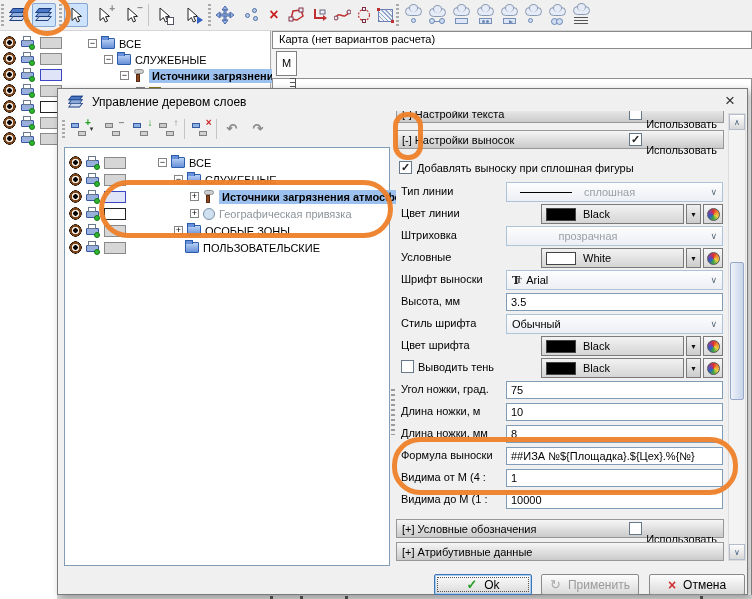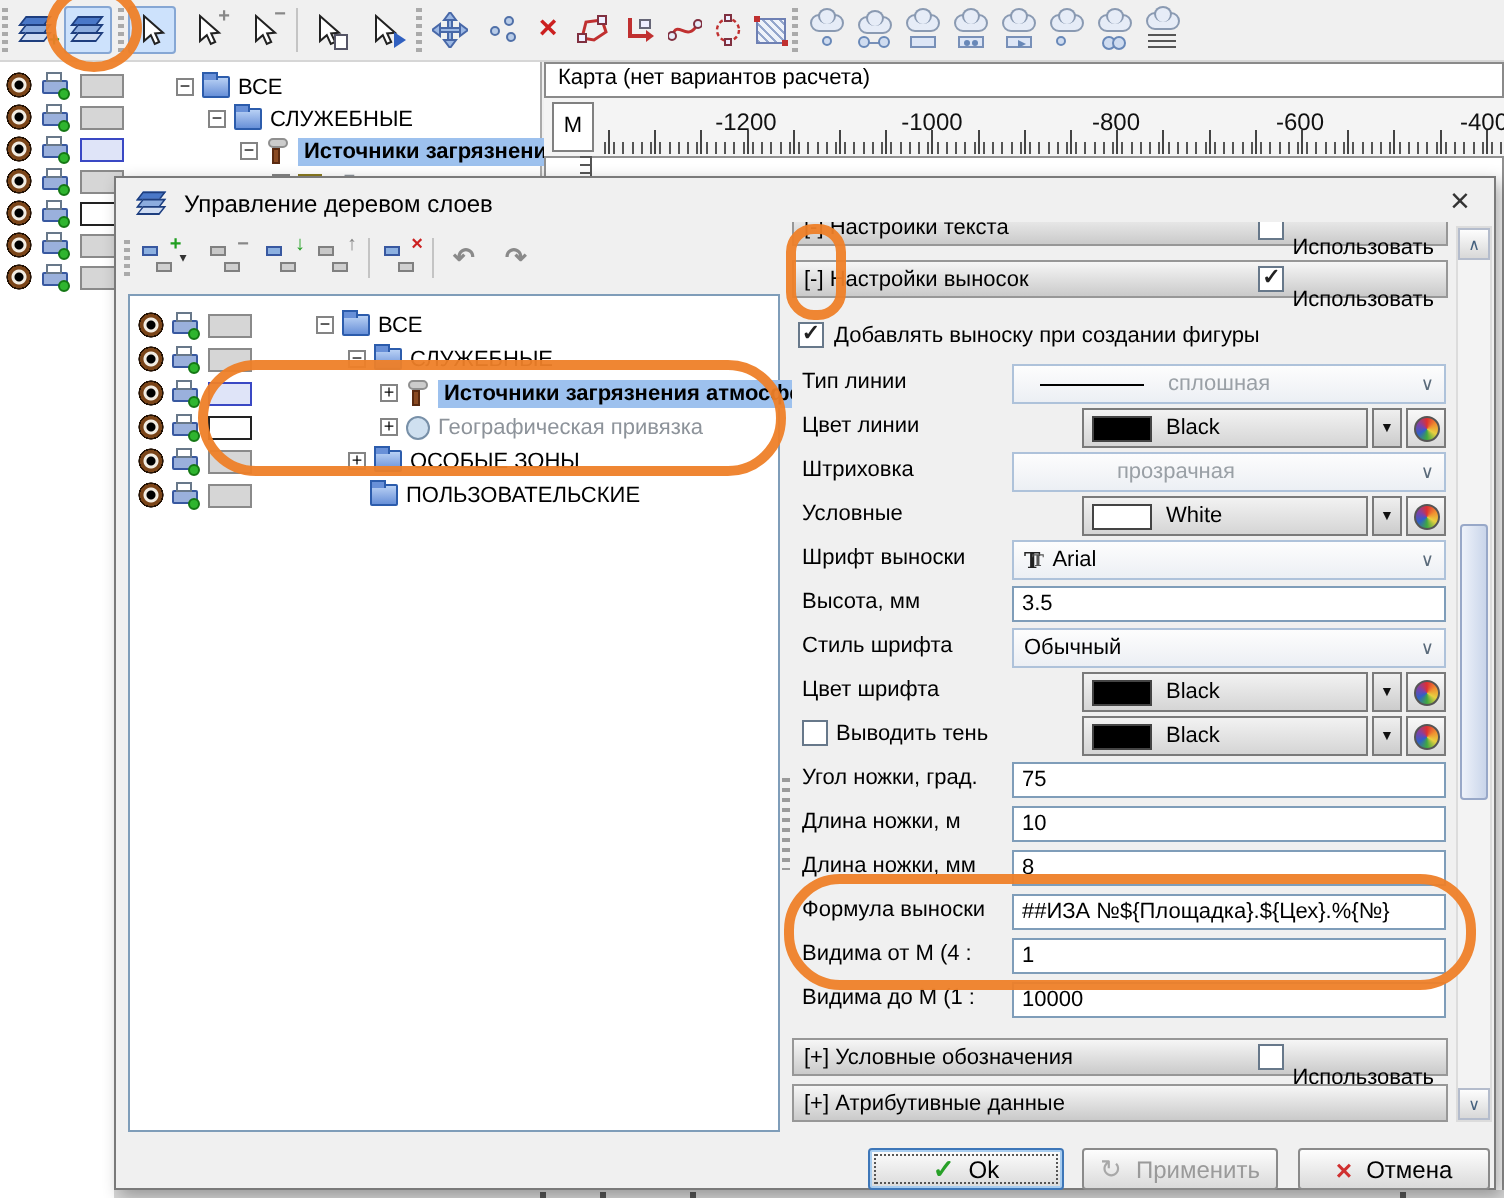--- a/index.html
+++ b/index.html
@@ -377,27 +377,20 @@
   <div class="abs drow" style="left:136px;top:84px;gap:4px">
     <span class="exp">+</span>
       <span class="grpico"></span>
       <span class="trow-label graytxt">&lt;Группа по умолчанию&gt;</span>
   </div>
 
   <div class="abs canvas"></div>
   <div class="abs maptitle"><span>Карта (нет вариантов расчета)</span></div>
   <div class="abs rulerband"></div>
   <div class="abs mbox"><span>М</span></div>
-  <div class="abs ticks">
-    <span class="tlabel" style="left:43px">-1200</span>
-    <span class="tlabel" style="left:136px">-1000</span>
-    <span class="tlabel" style="left:228px">-800</span>
-    <span class="tlabel" style="left:320px">-600</span>
-    <span class="tlabel" style="left:412px">-400</span>
-  </div>
   <div class="abs vruler"></div>
 
   <div class="abs bstrip"></div>
   <span class="abs bmark" style="left:270px"></span>
   <span class="abs bmark" style="left:300px"></span>
   <span class="abs bmark" style="left:345px"></span>
   <span class="abs bmark" style="left:700px"></span>
 
   <div class="abs dialog">
     <div class="abs dtitle">
@@ -551,21 +544,21 @@
       <div class="sech" style="top:19px">
         <span>[-] Настройки выносок</span>
         <span class="usewrap">
             <span class="cb">✓</span>
             <span class="uselbl">Использовать</span>
           </span>
       </div>
 
       <div style="position:absolute;left:3px;top:50px;display:flex;align-items:center;gap:5px">
         <span class="cb">✓</span>
-        <span>Добавлять выноску при создании фигуры</span>
+        <span>Добавлять выноску при сплошная фигуры</span>
       </div>
 
       <div class="prow" style="top:71px">
         <span class="plabel">Тип линии</span>
         <div class="ctrl combo">
             <span class="linesample"></span>
             <span class="grayval">сплошная</span>
             <span class="chev">∨</span>
           </div>
       </div>

